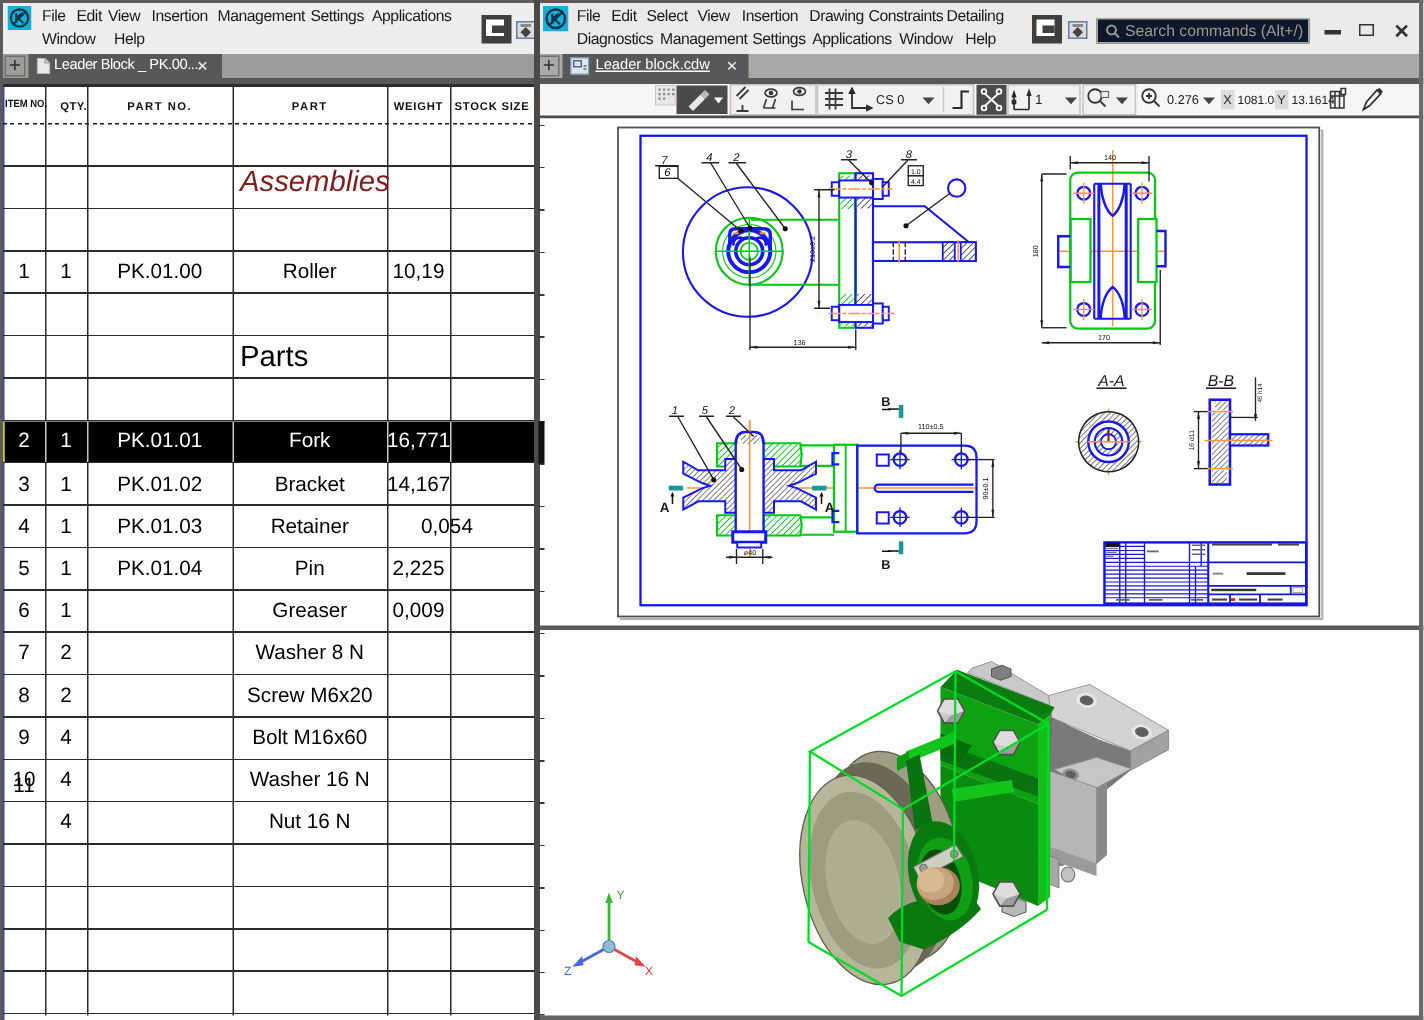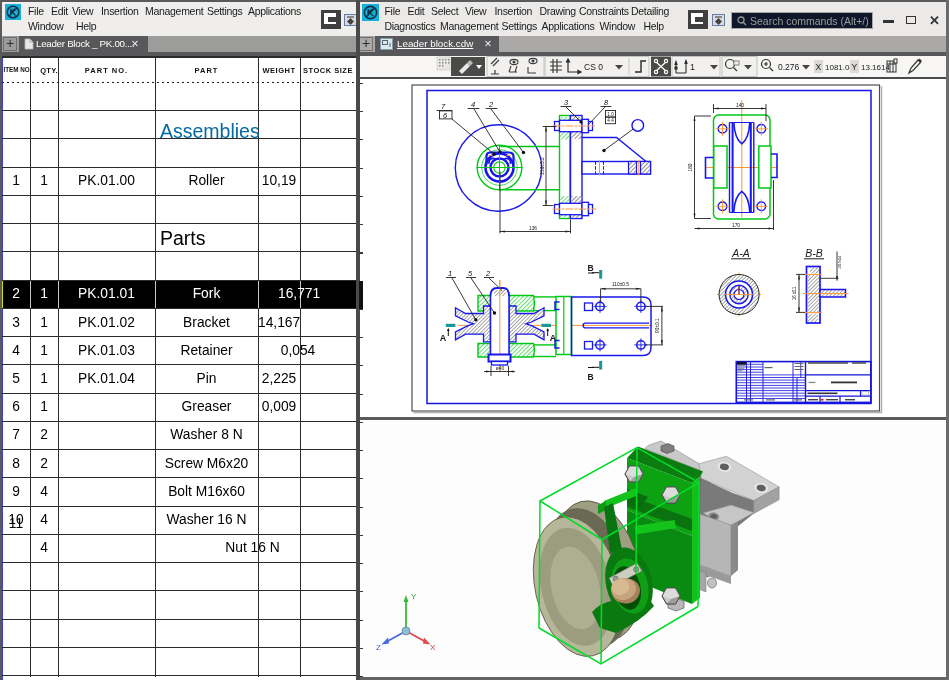--- a/index.html
+++ b/index.html
@@ -79,41 +79,41 @@
     <div class="vline" style="left:300px;top:0;height:620.6px;"></div>
     <div class="abs" style="left:356px;top:0;width:2px;height:624px;background:#2b2b2b;"></div>
 
     <div class="hdr" style="left:2px;top:10px;width:28px;font-size:7px;letter-spacing:0;transform:scaleX(0.9);">ITEM NO.</div>
     <div class="hdr" style="left:30px;top:10px;width:28px;font-size:7.5px;letter-spacing:0.3px;text-align:right;">QTY.</div>
     <div class="hdr" style="left:58px;top:10px;width:97px;font-size:7.5px;letter-spacing:1px;">PART NO.</div>
     <div class="hdr" style="left:155px;top:10px;width:103px;font-size:7.5px;letter-spacing:1px;">PART</div>
     <div class="hdr" style="left:258px;top:10px;width:42px;font-size:7.5px;letter-spacing:0.5px;">WEIGHT</div>
     <div class="hdr" style="left:300px;top:10px;width:56px;font-size:7.5px;letter-spacing:0.5px;">STOCK SIZE</div>
 
-    <div class="abs" style="left:160px;top:64px;font-size:19.5px;color:#0369a1;">Assemblies</div>
+    <div class="abs" style="left:160px;top:54px;font-size:19.5px;color:#7f1d1d;font-style:italic;">Assemblies</div>
     <div class="abs" style="left:160px;top:171px;font-size:19.5px;color:#000;">Parts</div>
 
     <div class="cell" style="left:2px;top:117px;width:28px;">1</div>
     <div class="cell" style="left:30px;top:117px;width:28px;">1</div>
     <div class="cell" style="left:58px;top:117px;width:97px;">PK.01.00</div>
     <div class="cell" style="left:155px;top:117px;width:103px;">Roller</div>
     <div class="cell" style="left:258px;top:117px;width:42px;">10,19</div>
 
     <div class="abs" style="left:3px;top:225.3px;width:353px;height:27.2px;background:#000;"></div>
     <div class="abs" style="left:1px;top:225.3px;width:2px;height:27.2px;background:#d6d600;"></div>
     <div class="abs" style="left:30px;top:225.3px;width:1px;height:27.2px;background:#c8c8c8;"></div>
     <div class="abs" style="left:58px;top:225.3px;width:1px;height:27.2px;background:#c8c8c8;"></div>
     <div class="abs" style="left:155px;top:225.3px;width:1px;height:27.2px;background:#c8c8c8;"></div>
     <div class="abs" style="left:258px;top:225.3px;width:1px;height:27.2px;background:#c8c8c8;"></div>
     <div class="abs" style="left:300px;top:225.3px;width:1px;height:27.2px;background:#c8c8c8;"></div>
     <div class="wcell" style="left:2px;top:230px;width:28px;">2</div>
     <div class="wcell" style="left:30px;top:230px;width:28px;">1</div>
     <div class="wcell" style="left:58px;top:230px;width:97px;">PK.01.01</div>
     <div class="wcell" style="left:155px;top:230px;width:103px;">Fork</div>
-    <div class="wcell" style="left:258px;top:230px;width:42px;margin-left:20px;">16,771</div>
+    <div class="wcell" style="left:258px;top:230px;width:42px;">16,771</div>
 
     <div class="cell" style="left:2px;top:258.5px;width:28px;">3</div>
     <div class="cell" style="left:30px;top:258.5px;width:28px;">1</div>
     <div class="cell" style="left:58px;top:258.5px;width:97px;">PK.01.02</div>
     <div class="cell" style="left:155px;top:258.5px;width:103px;">Bracket</div>
     <div class="cell" style="left:258px;top:258.5px;width:42px;">14,167</div>
 
     <div class="cell" style="left:2px;top:286.7px;width:28px;">4</div>
     <div class="cell" style="left:30px;top:286.7px;width:28px;">1</div>
     <div class="cell" style="left:58px;top:286.7px;width:97px;">PK.01.03</div>
@@ -142,21 +142,21 @@
     <div class="cell" style="left:2px;top:427.9px;width:28px;">9</div>
     <div class="cell" style="left:30px;top:427.9px;width:28px;">4</div>
     <div class="cell" style="left:155px;top:427.9px;width:103px;">Bolt M16x60</div>
 
     <div class="cell" style="left:2px;top:456.1px;width:28px;">10</div>
     <div class="cell" style="left:30px;top:456.1px;width:28px;">4</div>
     <div class="cell" style="left:155px;top:456.1px;width:103px;">Washer 16 N</div>
 
     <div class="cell" style="left:2px;top:460px;width:28px;">11</div>
     <div class="cell" style="left:30px;top:484.3px;width:28px;">4</div>
-    <div class="cell" style="left:155px;top:484.3px;width:103px;padding-left:46px;">Nut 16 N</div>
+    <div class="cell" style="left:155px;top:484.3px;width:103px;">Nut 16 N</div>
   </div>
 </div>
 
 <div class="abs" style="left:359px;top:0;width:590px;height:680px;background:#fff;">
 
   <div class="abs" style="left:0;top:0;width:590px;height:2px;background:#5a5a5a;"></div>
 
   <div class="abs" style="left:0;top:2px;width:590px;height:34px;background:#eceae9;">
     <svg class="abs" style="left:3px;top:2px;" width="17" height="17" viewBox="0 0 16 16">
       <rect x="0" y="0" width="16" height="16" fill="#17b0da"></rect>

